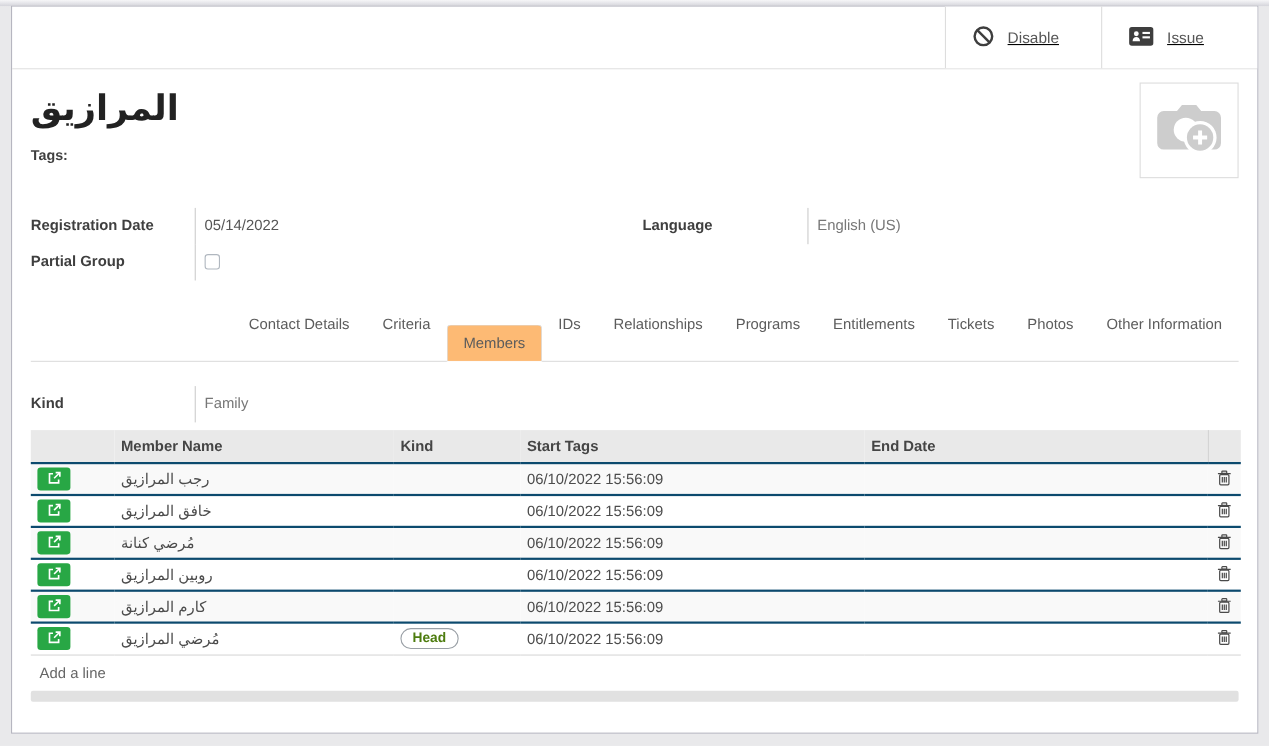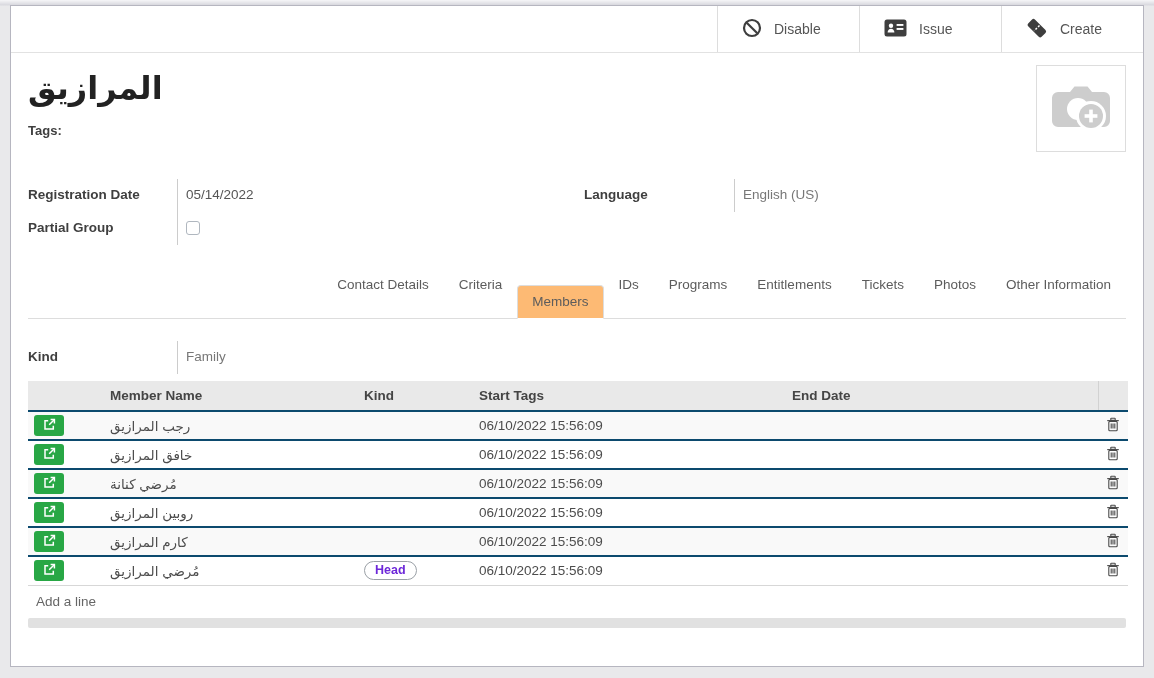--- a/index.html
+++ b/index.html
@@ -10,24 +10,25 @@
   }
   .sheet {
     margin: 5px 10px 0 10px;
     height: 662px;
     background: #fff;
     border: 1px solid #b6b6c0;
     position: relative;
   }
   
   .toolbar {
-    height: 47px;
+    height: 57px;
     border-bottom: 1px solid #e2e2e2;
     display: flex;
     justify-content: flex-end;
+    text-decoration: underline;
   }
   .tb-btn {
     width: 142px; height: 100%;
     background: #fff; border: none;
     border-left: 1px solid #ddd;
     display: flex; align-items: center; gap: 12px;
     padding-left: 24px;
     font-family: inherit;
     font-size: 14px; color: #555;
     cursor: pointer;
@@ -136,21 +137,21 @@
   }
   .del-btn {
     background: transparent; border: none; cursor: pointer;
     display: flex; align-items: center; justify-content: center;
     width: 100%;
   }
   .badge-head {
     display: inline-block;
     padding: 1px 10px 2px 10px;
     border: 1px solid #9aa0a6; border-radius: 11px;
-    font-size: 12.5px; font-weight: 700; color: #6d28d9;
+    font-size: 12.5px; font-weight: 700; color: #4d7c0f;
     background: #fff;
   }
   .add-line {
     font-size: 13.5px; color: #666;
     padding: 8px 8px 9px 8px;
     cursor: pointer;
   }
   .h-scrollbar {
     height: 10px;
     background: #e1e1e1;
@@ -178,31 +179,20 @@
         <svg width="23" height="18" viewBox="0 0 23 18">
           <rect x="0.5" y="0.5" width="22" height="17" rx="2.5" fill="#3e3e3e"></rect>
           <circle cx="7" cy="6.7" r="2.2" fill="#fff"></circle>
           <path d="M3.6 13.5 c0-2.4 1.6-3.8 3.4-3.8 s3.4 1.4 3.4 3.8 z" fill="#fff"></path>
           <rect x="12.6" y="5" width="6.8" height="1.9" fill="#fff"></rect>
           <rect x="12.6" y="9" width="6.8" height="1.9" fill="#fff"></rect>
         </svg>
       </span>
       <span>Issue</span>
     </button>
-    <button class="tb-btn">
-      <span>
-        <svg width="22" height="22" viewBox="0 0 22 22">
-          <g transform="rotate(45 11 11)">
-            <rect x="1.5" y="6.5" width="19" height="9.5" rx="2" fill="#3e3e3e"></rect>
-            <line x1="11" y1="7.5" x2="11" y2="15" stroke="#fff" stroke-width="1.5" stroke-dasharray="2 1.6"></line>
-          </g>
-        </svg>
-      </span>
-      <span>Create</span>
-    </button>
   </div>
 
   <div class="content">
 
     <div class="header-row">
       <div>
         <h1 class="page-title">المرازيق</h1>
         <div class="tags-label">Tags:</div>
       </div>
       <div class="avatar-box">
@@ -228,20 +218,21 @@
       <div class="f-value"><input type="checkbox" style=""></div>
       <div class="f-empty"></div>
       <div class="f-empty"></div>
     </div>
 
     <div class="tabs" id="tabs">
         <div class="tab">Contact Details</div>
         <div class="tab">Criteria</div>
         <div class="tab active">Members</div>
         <div class="tab">IDs</div>
+        <div class="tab">Relationships</div>
         <div class="tab">Programs</div>
         <div class="tab">Entitlements</div>
         <div class="tab">Tickets</div>
         <div class="tab">Photos</div>
         <div class="tab">Other Information</div>
       </div>
 
     <div class="kind-grid">
       <div class="f-label">Kind</div>
       <div class="f-value muted">Family</div>

